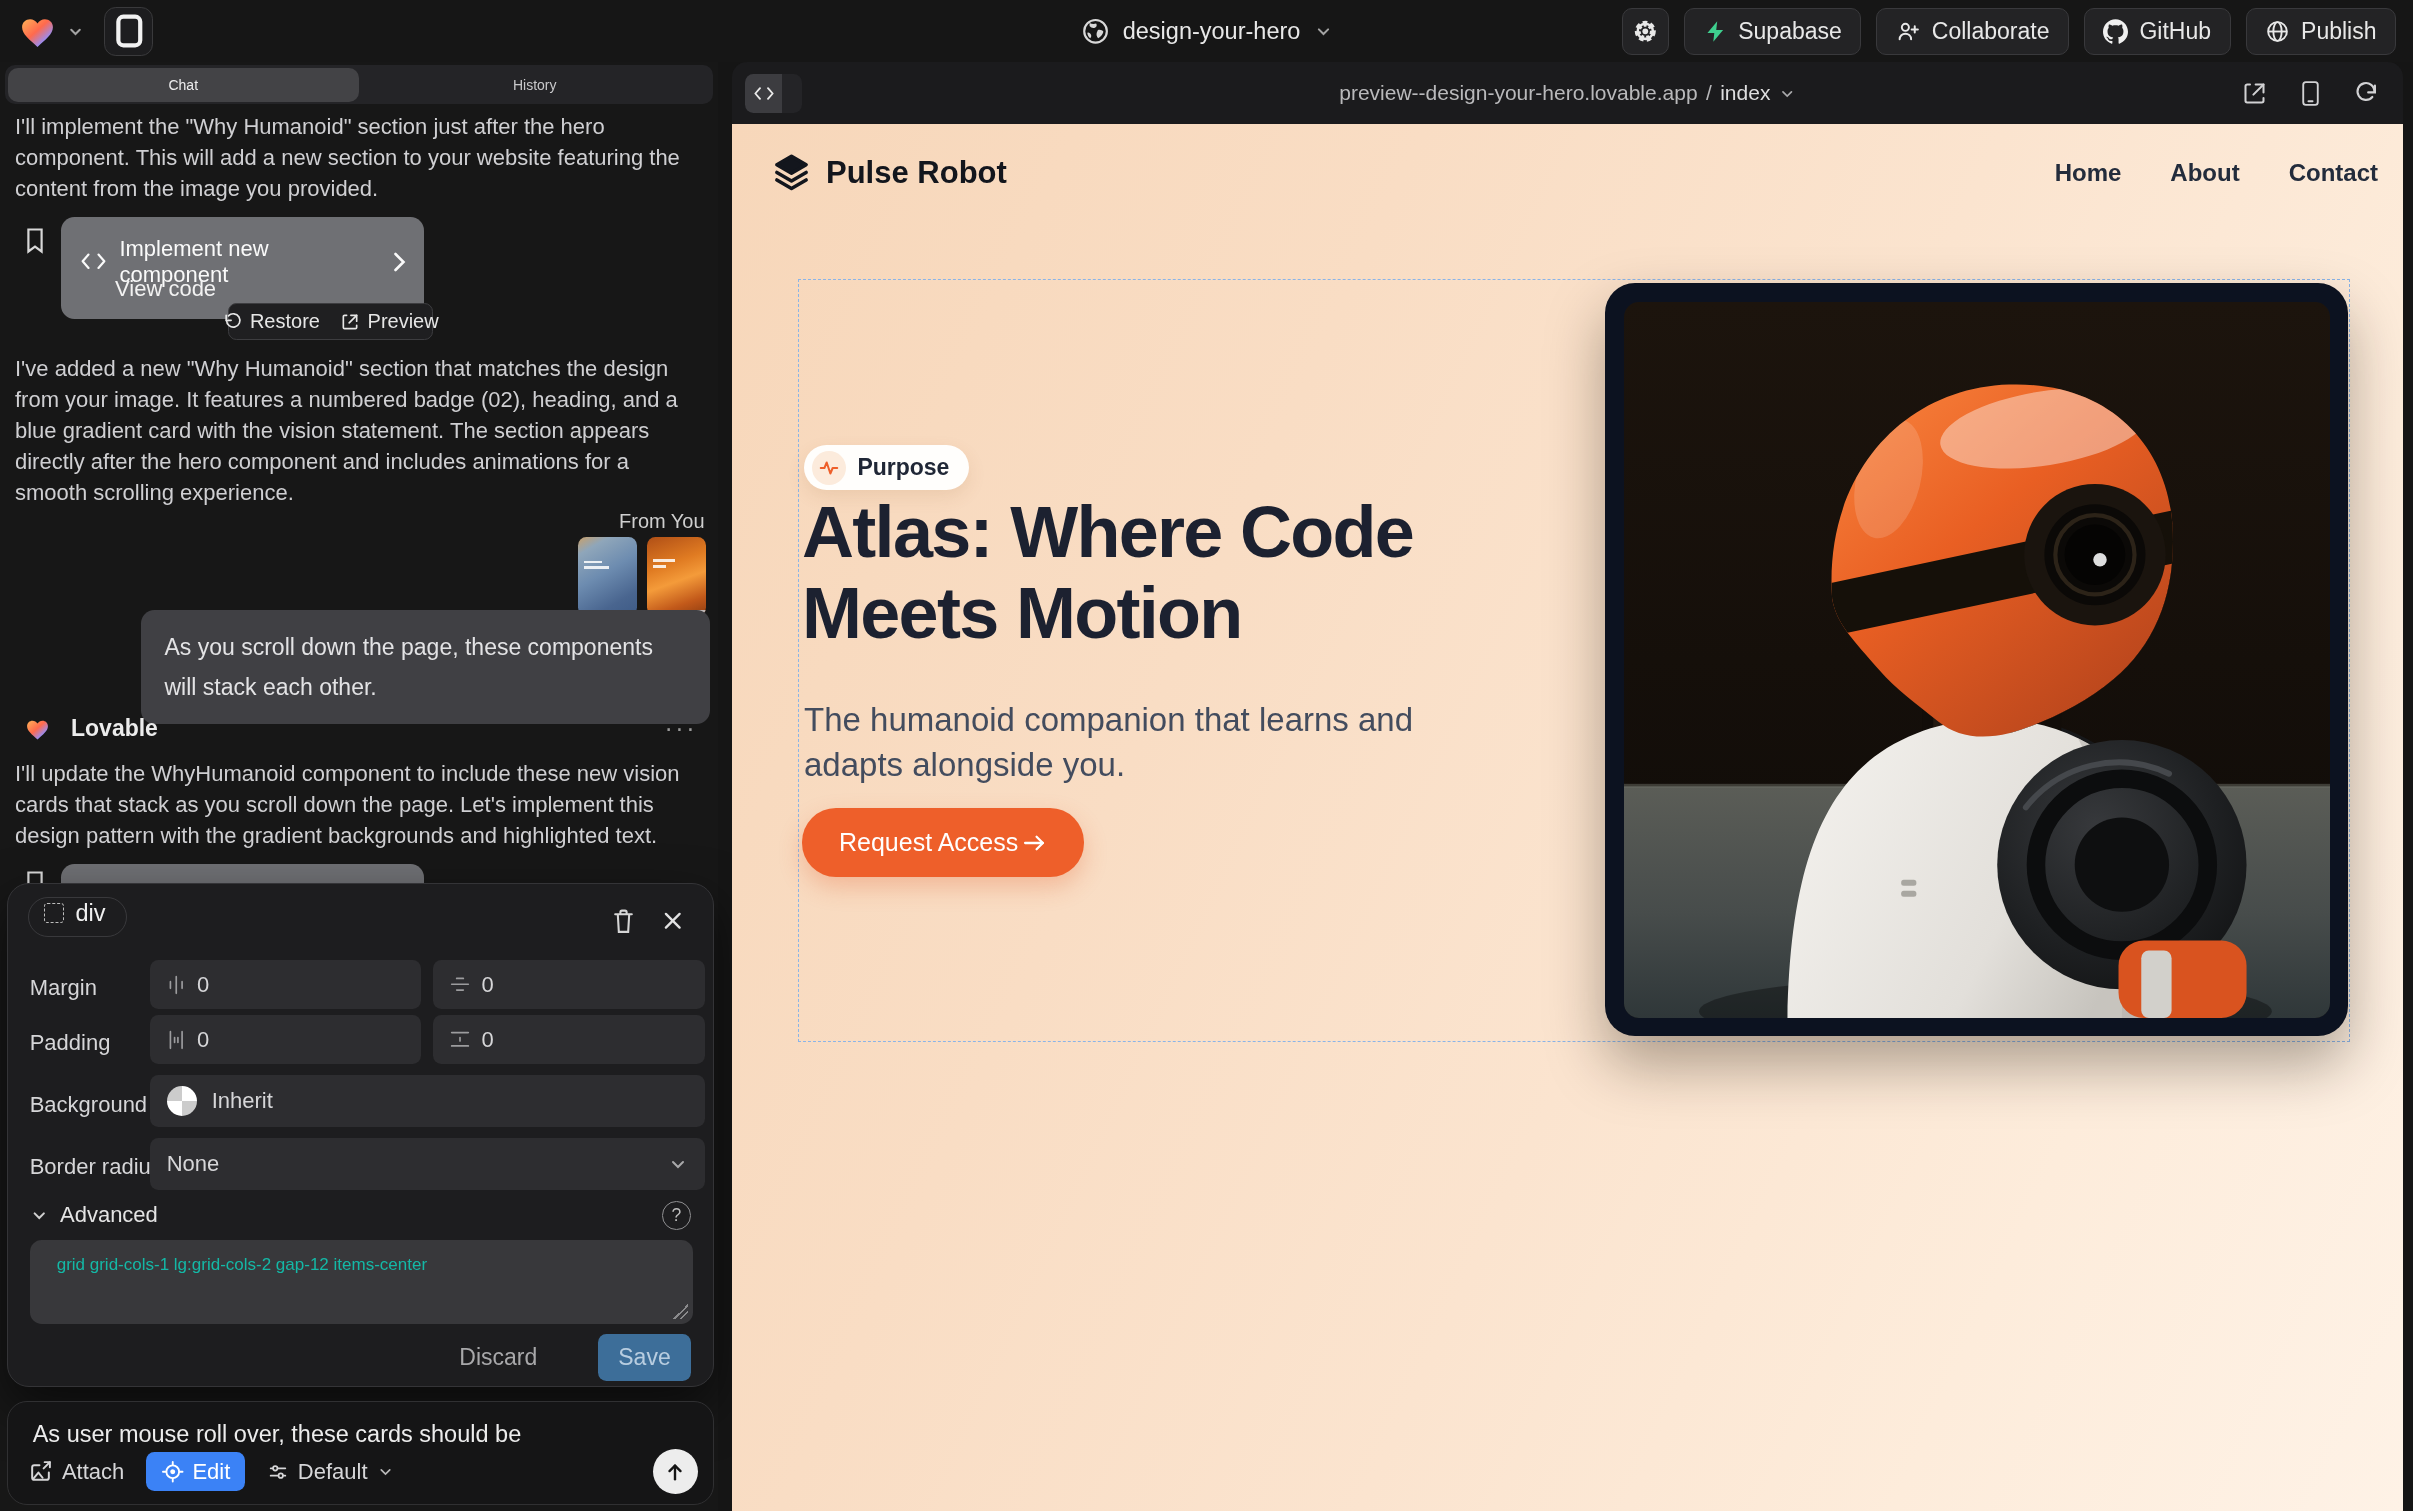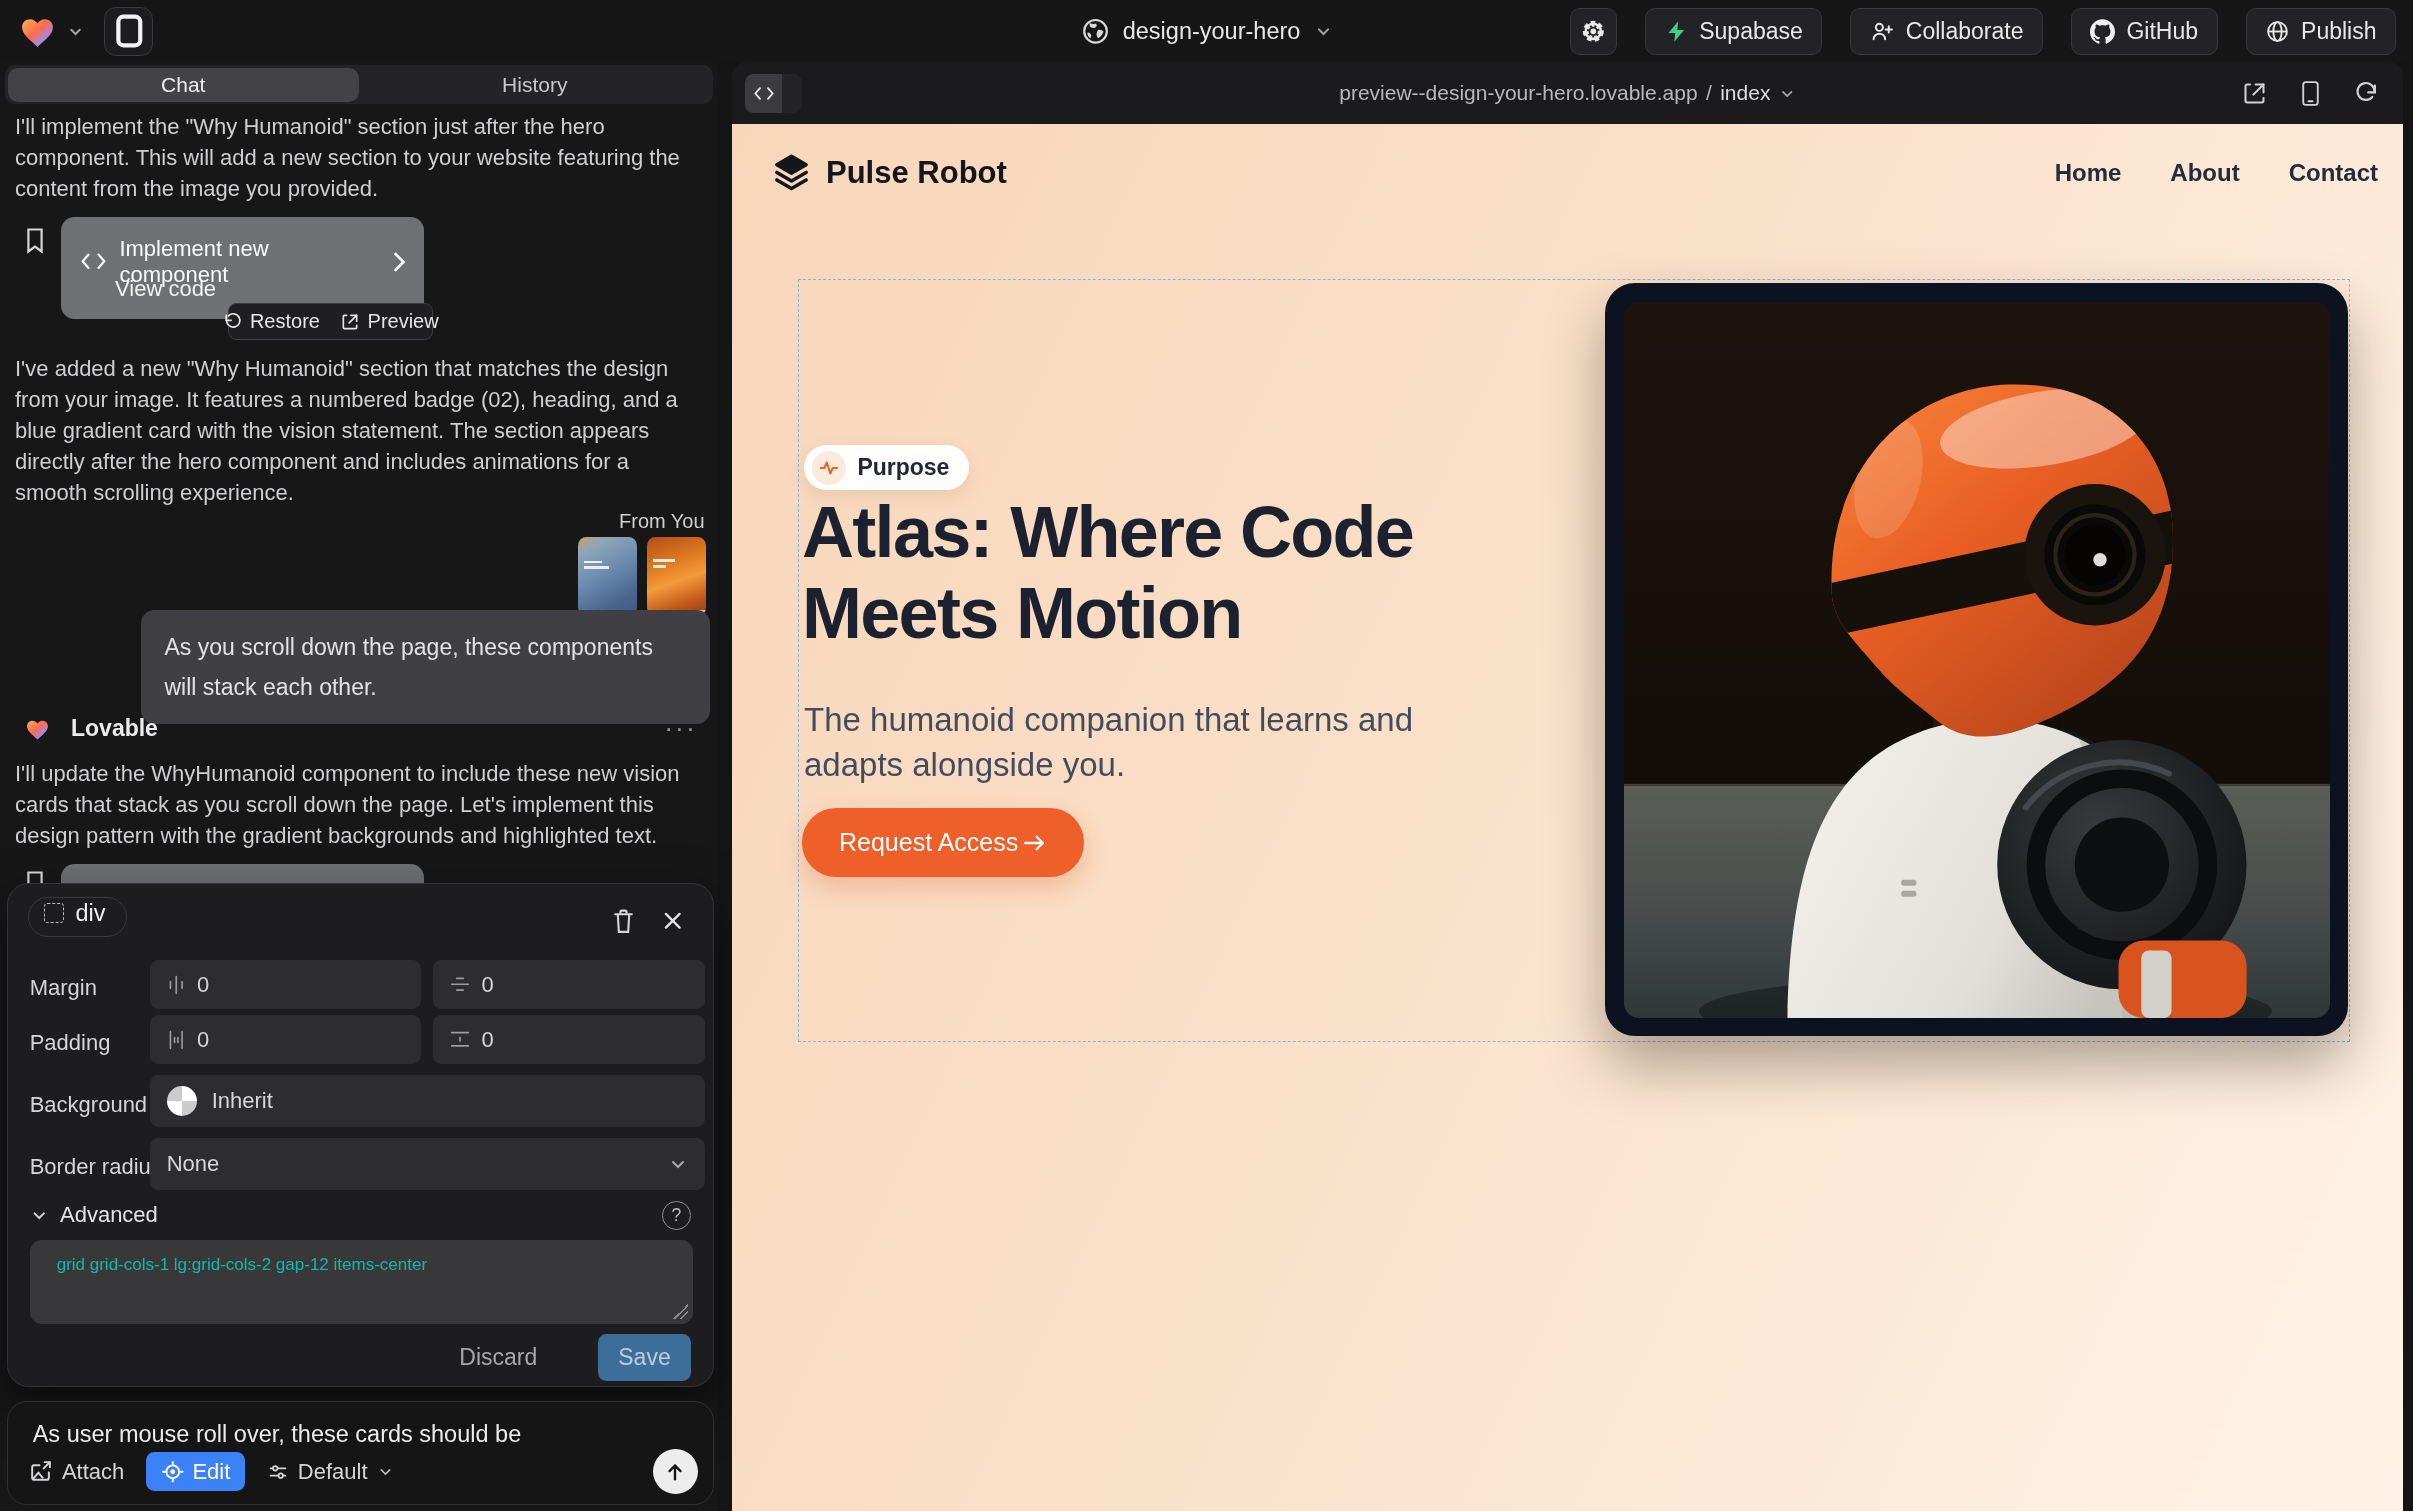--- a/index.html
+++ b/index.html
@@ -9,30 +9,30 @@
 
   
   .topbar { position:absolute; left:0; top:0; width:100%; height:62px; background:#161616; }
   .tb-left { position:absolute; left:18.5px; top:0; height:62px; display:flex; align-items:center; gap:11.8px; }
   .heart-logo { width:37px; height:35px; display:block; }
   .tb-chev { color:#a3a3a3; }
   .panel-toggle { width:49px; height:49px; margin-left:8.4px; border:1.7px solid #3a3a3c; border-radius:11.8px;
                   background:#1d1d1f; display:flex; align-items:center; justify-content:center; cursor:pointer; }
   .tb-center { position:absolute; left:50%; top:0; transform:translateX(-50%); height:62px;
                display:flex; align-items:center; gap:13.4px; color:#e8e8e8; font-size:23.5px; }
-  .tb-right { position:absolute; right:17px; top:0; height:62px; display:flex; align-items:center; gap:28px; }
+  .tb-right { position:absolute; right:17px; top:0; height:62px; display:flex; align-items:center; gap:15px; }
   .tb-btn { height:47px; border:1.7px solid #39393c; background:#232325; border-radius:10px; color:#e8e8e8;
             font-size:23px; display:flex; align-items:center; gap:11px; padding:0 18.5px; cursor:pointer; }
   .tb-btn.icon-only { width:47px; padding:0; justify-content:center; }
 
   
   .chat-panel { position:absolute; left:0; top:62px; width:718px; height:1449px; background:#171717; }
   .tabs { position:absolute; left:5px; top:3.4px; width:708px; height:39px; background:#242427;
           border-radius:10px; display:flex; padding:2.5px; }
-  .tab { flex:1; display:flex; align-items:center; justify-content:center; font-size:21px; color:#c9c9cb;
+  .tab { flex:1; display:flex; align-items:center; justify-content:center; font-size:14px; color:#c9c9cb;
          border-radius:10px; cursor:pointer; }
   .tab.active { background:#434346; color:#ededee; }
   .msg { position:absolute; left:15px; width:682px; color:#cfcfd2; font-size:22px; line-height:31px; }
   .msg-1 { top:49px; }
   .msg-2 { top:291px; }
   .msg-3 { top:696px; }
 
   .bookmark-wrap { position:absolute; left:23.5px; top:165px; color:#d8d8d8; }
   .comp-card { position:absolute; left:61px; top:155px; width:363px; height:102px; background:#6f7074;
                border-radius:13.4px; color:#fafafa; cursor:pointer; }

